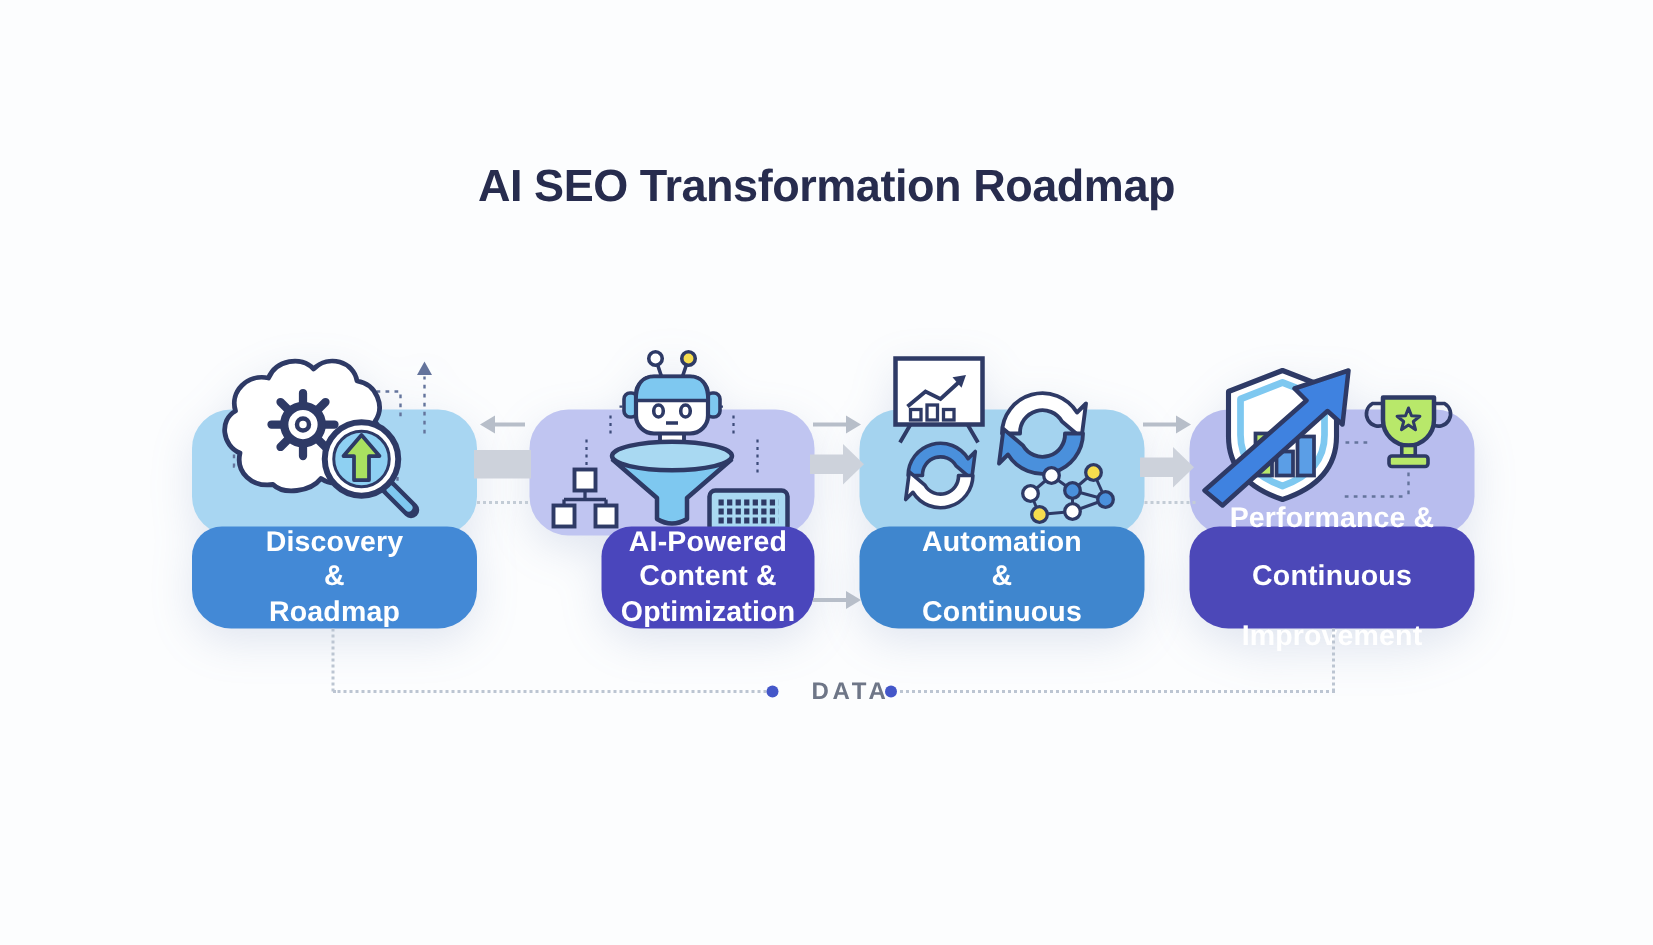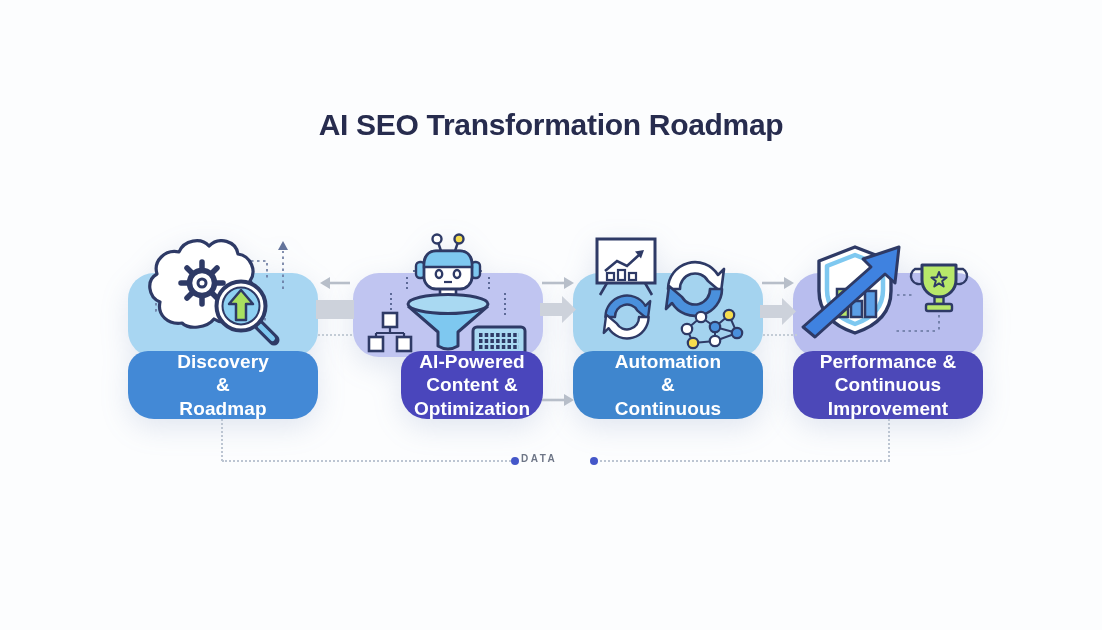--- a/index.html
+++ b/index.html
@@ -35,22 +35,22 @@
   .icon-wrap { position:absolute; left:0; top:-44px; width:190px; height:130px; }
   .icon-wrap svg { display:block; }
   
   .conn { position:absolute; }
   .band { background:#cdd2db; }
   .dotline-h { border-top:2px dotted #c3ccd6; height:0; }
   .loopline-h { border-top:2px dotted #bcc5d2; height:0; }
   .loopline-v { border-left:2px dotted #bcc5d2; width:0; }
   .loop-dot { width:8px; height:8px; border-radius:50%; background:#4457c9; }
   .data-label {
-    color:#6e7687; font-size:10px; font-weight:600; letter-spacing:2.5px;
-    text-align:left; width:72px;
+    color:#6e7687; font-size:16px; font-weight:600; letter-spacing:2.5px;
+    text-align:right; width:72px;
   }
 </style>
 </head>
 <body>
 
 <div class="stage">
 
   <h1 class="page-title">AI SEO Transformation Roadmap</h1>
 
   <div class="card" style="left:128px;">
@@ -193,21 +193,21 @@
         <g transform="translate(146,60)">
           <path d="M-17,-20 H-24 A7 7 0 0 0 -16,-6" fill="none" stroke="#2e3a66" stroke-width="2.4"></path>
           <path d="M17,-20 H24 A7 7 0 0 1 16,-6" fill="none" stroke="#2e3a66" stroke-width="2.4"></path>
           <path d="M-17,-24 H17 V-9 A17 17 0 0 1 -17,-9 Z" fill="#b8e86a" stroke="#2e3a66" stroke-width="3" stroke-linejoin="round"></path>
           <polygon points="0,-17 2,-11.8 7.6,-11.5 3.2,-8 4.7,-2.5 0,-5.6 -4.7,-2.5 -3.2,-8 -7.6,-11.5 -2,-11.8" fill="#b8e86a" stroke="#2e3a66" stroke-width="2" stroke-linejoin="round"></polygon>
           <rect x="-4.5" y="8" width="9" height="7" fill="#b8e86a" stroke="#2e3a66" stroke-width="2.4"></rect>
           <rect x="-13" y="15" width="26" height="7" rx="2" fill="#b8e86a" stroke="#2e3a66" stroke-width="2.4"></rect>
         </g>
       </svg>
     </div>
-    <div class="card-bottom" style="background: rgb(76, 72, 184);">
+    <div class="card-bottom" style="background: rgb(76, 72, 184); gap: 16px;">
       <span>Performance &amp;</span>
       <span>Continuous</span>
       <span>Improvement</span>
     </div>
   </div>
 
   <svg class="conn" style="left:320px; top:276px;" width="32" height="14">
     <line x1="30" y1="7" x2="8" y2="7" stroke="#b7bec9" stroke-width="2.6"></line>
     <polygon points="10,1 0,7 10,13" fill="#b7bec9"></polygon>
   </svg>

